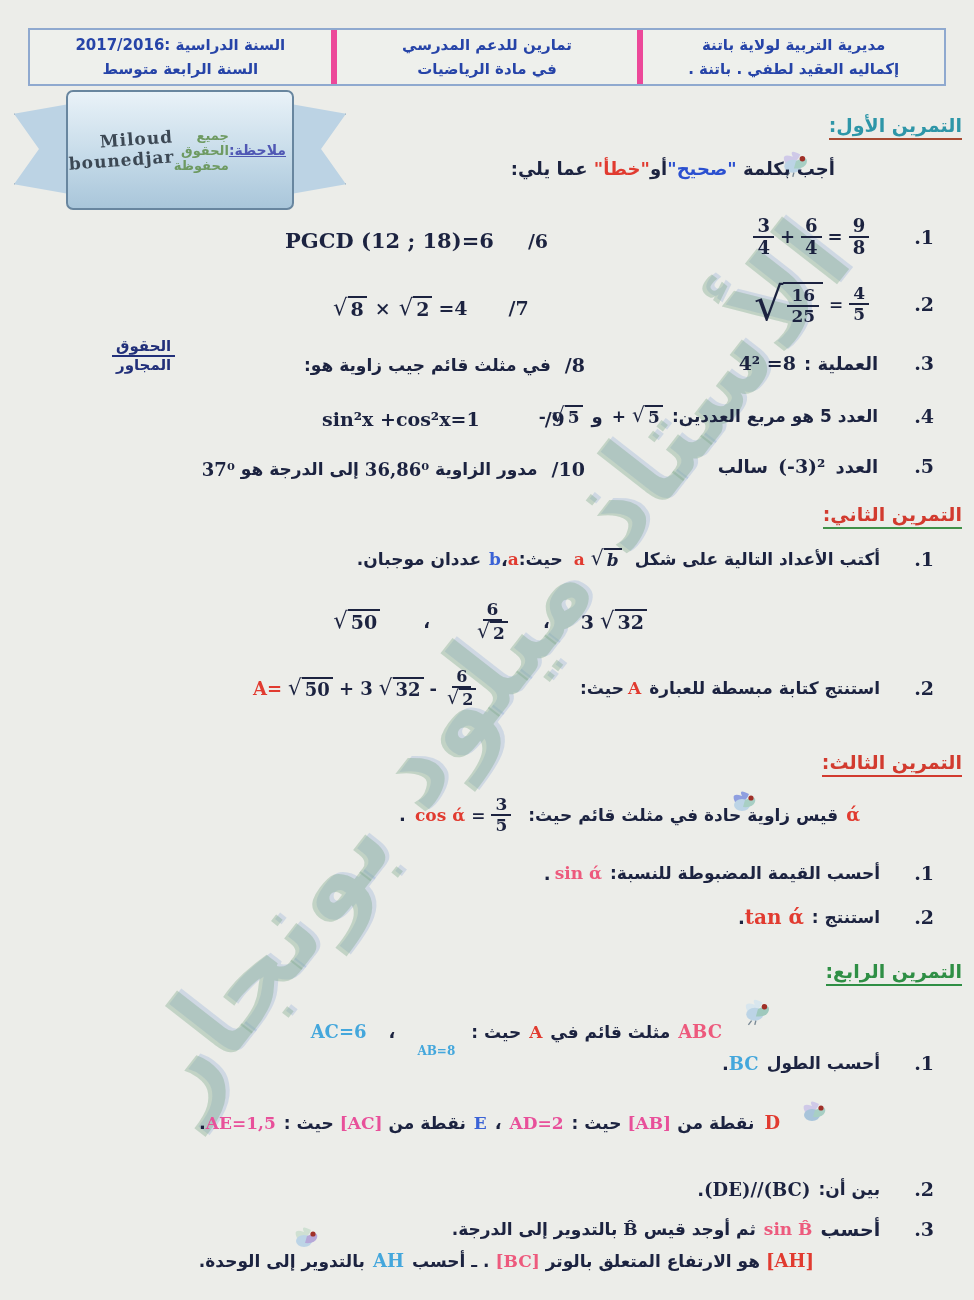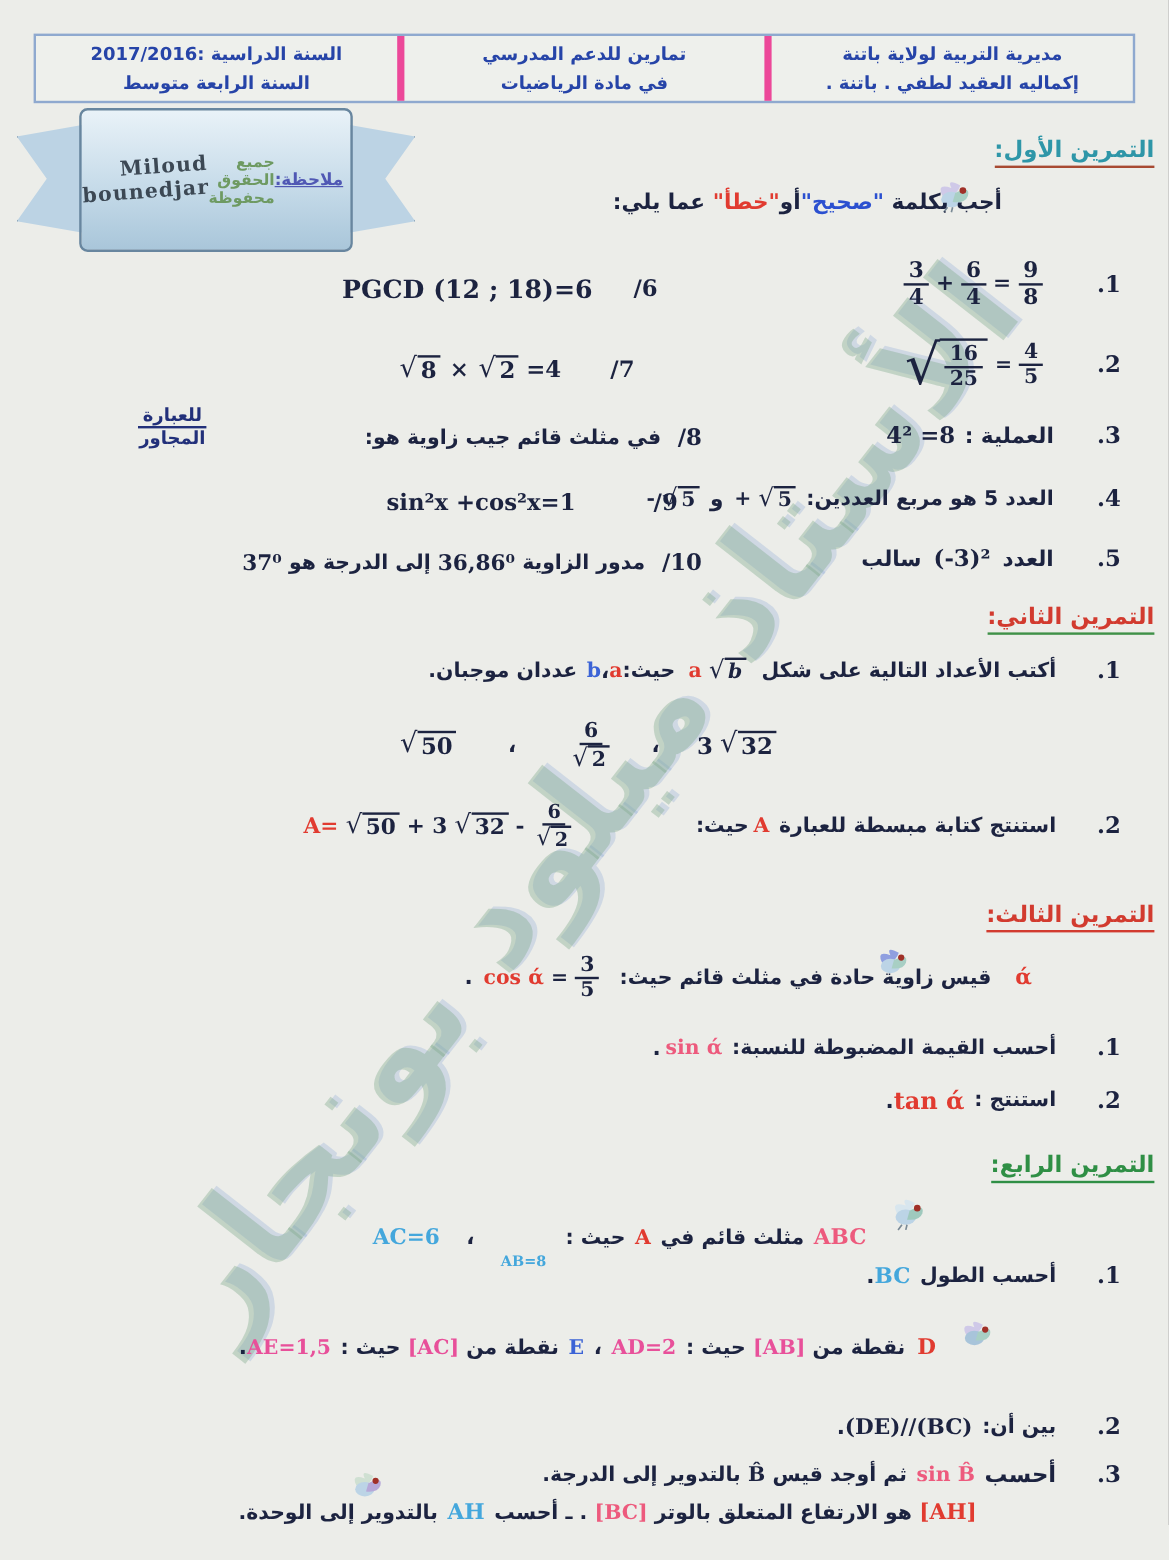--- a/index.html
+++ b/index.html
@@ -210,21 +210,21 @@
   <div class="abs row" style="top:352px;right:40px;">
     <span class="mk" dir="ltr">.3</span>
     <span class="ar" style="margin-right:36px;">العملية :</span>
     <span class="math" style="margin-right:8px;">4² =8</span>
   </div>
   <div class="abs row" style="top:354px;right:389px;">
     <span class="mk" dir="ltr">/8</span>
     <span class="ar" style="margin-right:14px;font-size:17px;">في مثلث قائم جيب زاوية هو:</span>
   </div>
   <div class="abs frac arfrac" style="top:338px;left:112px;">
-    <span class="fn">للعبارة</span>
+    <span class="fn">الحقوق</span>
     <span class="fd">المجاور</span>
   </div>
 
   <div class="abs row" style="top:405px;right:40px;">
     <span class="mk" dir="ltr">.4</span>
     <span class="ar" style="margin-right:36px;font-size:17px;">العدد 5 هو مربع العددين:</span>
     <span class="math" style="margin-right:6px;font-size:17px;">
         <span>+</span>
         <span class="sq">
           <span class="sign">√</span>
@@ -331,21 +331,21 @@
               <span class="rad">2</span>
             </span></span>
         </span>
     </span>
   </div>
 
   <div class="abs extitle t-red2" style="top:751px;right:12px;">التمرين الثالث:</div>
 
   <div class="abs row" style="top:795px;right:114px;">
     <span class="math c-red" style="font-size:18px;">ά</span>
-    <span class="ar" style="margin-right:20px;font-size:17px;">قيس زاوية حادة في مثلث قائم حيث:</span>
+    <span class="ar" style="margin-right:8px;font-size:17px;">قيس زاوية حادة في مثلث قائم حيث:</span>
     <span class="math" style="margin-right:14px;font-size:17px;">
       <span class="c-red">cos ά</span>
       <span>=</span>
       <span class="frac">
           <span class="fn">3</span>
           <span class="fd">5</span>
         </span>
     </span>
     <span class="ar" style="margin-right:6px;">.</span>
   </div>

